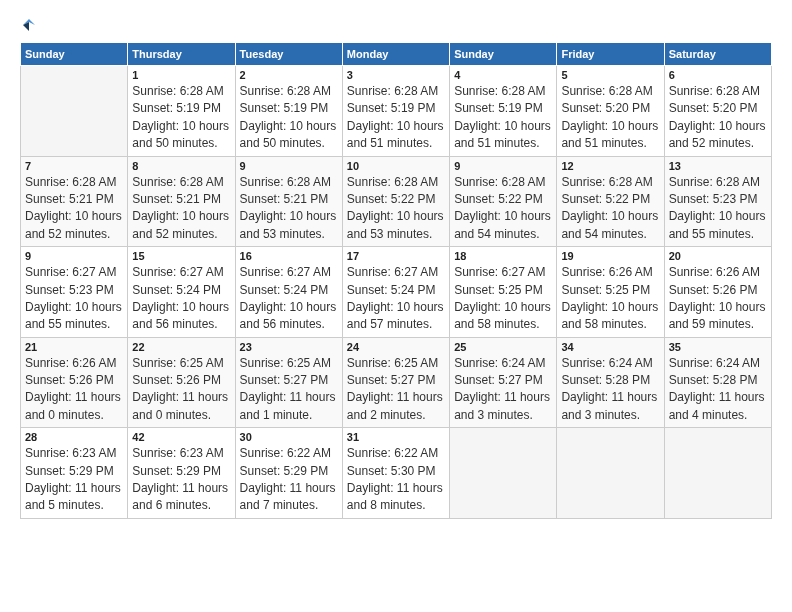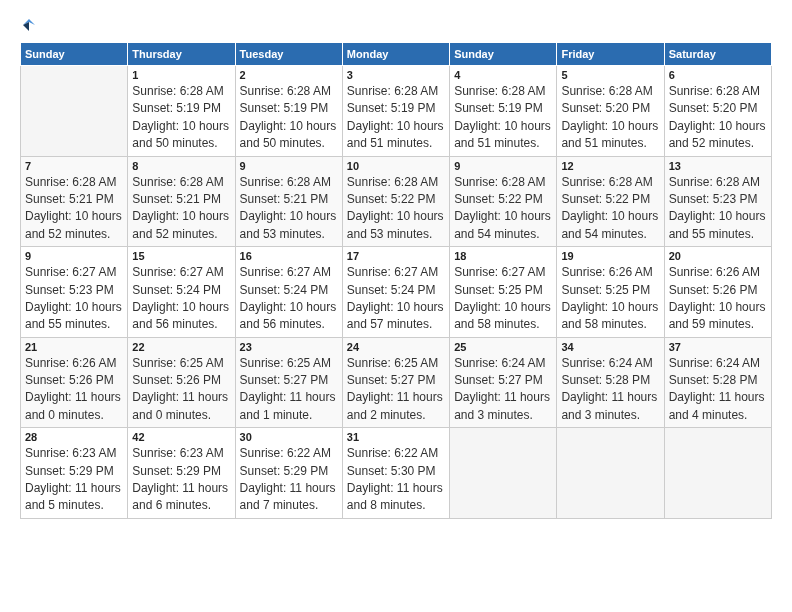--- a/index.html
+++ b/index.html
@@ -329,21 +329,21 @@
 and 3 minutes.</div>
           </td>
           <td>
             <span class="day-num">34</span>
             <div class="day-detail" style="white-space: pre-line;">Sunrise: 6:24 AM
 Sunset: 5:28 PM
 Daylight: 11 hours
 and 3 minutes.</div>
           </td>
           <td>
-            <span class="day-num">37</span>
+            <span class="day-num">35</span>
             <div class="day-detail" style="white-space: pre-line;">Sunrise: 6:24 AM
 Sunset: 5:28 PM
 Daylight: 11 hours
 and 4 minutes.</div>
           </td>
         </tr>
         <tr>
           <td>
             <span class="day-num">28</span>
             <div class="day-detail" style="white-space: pre-line;">Sunrise: 6:23 AM

